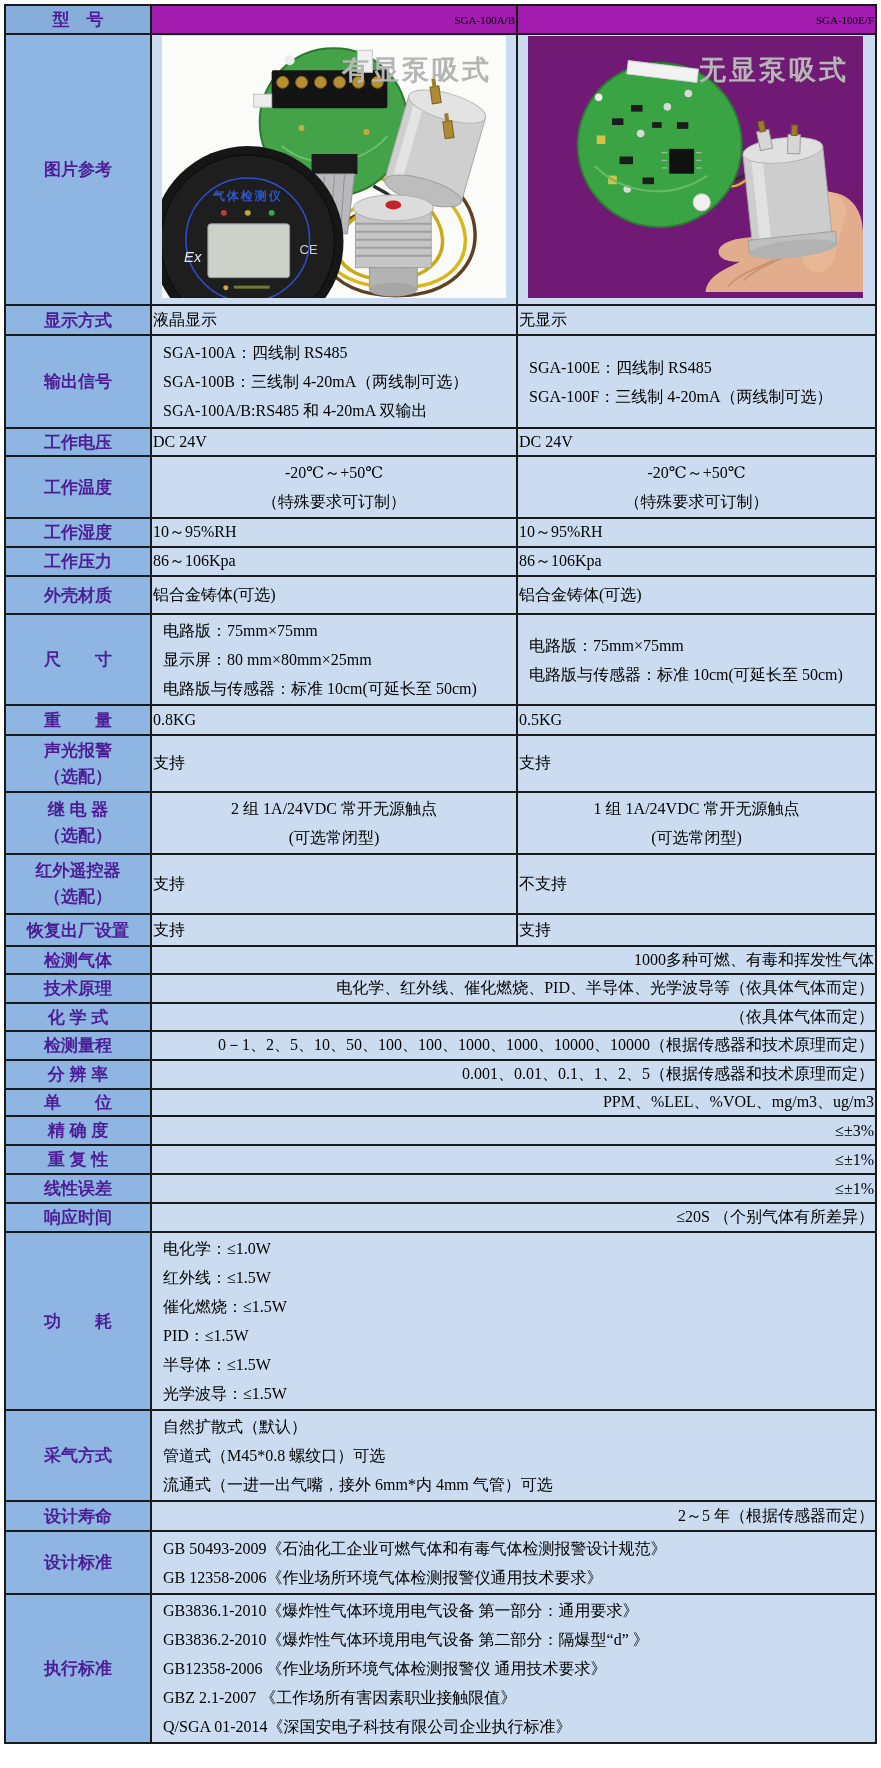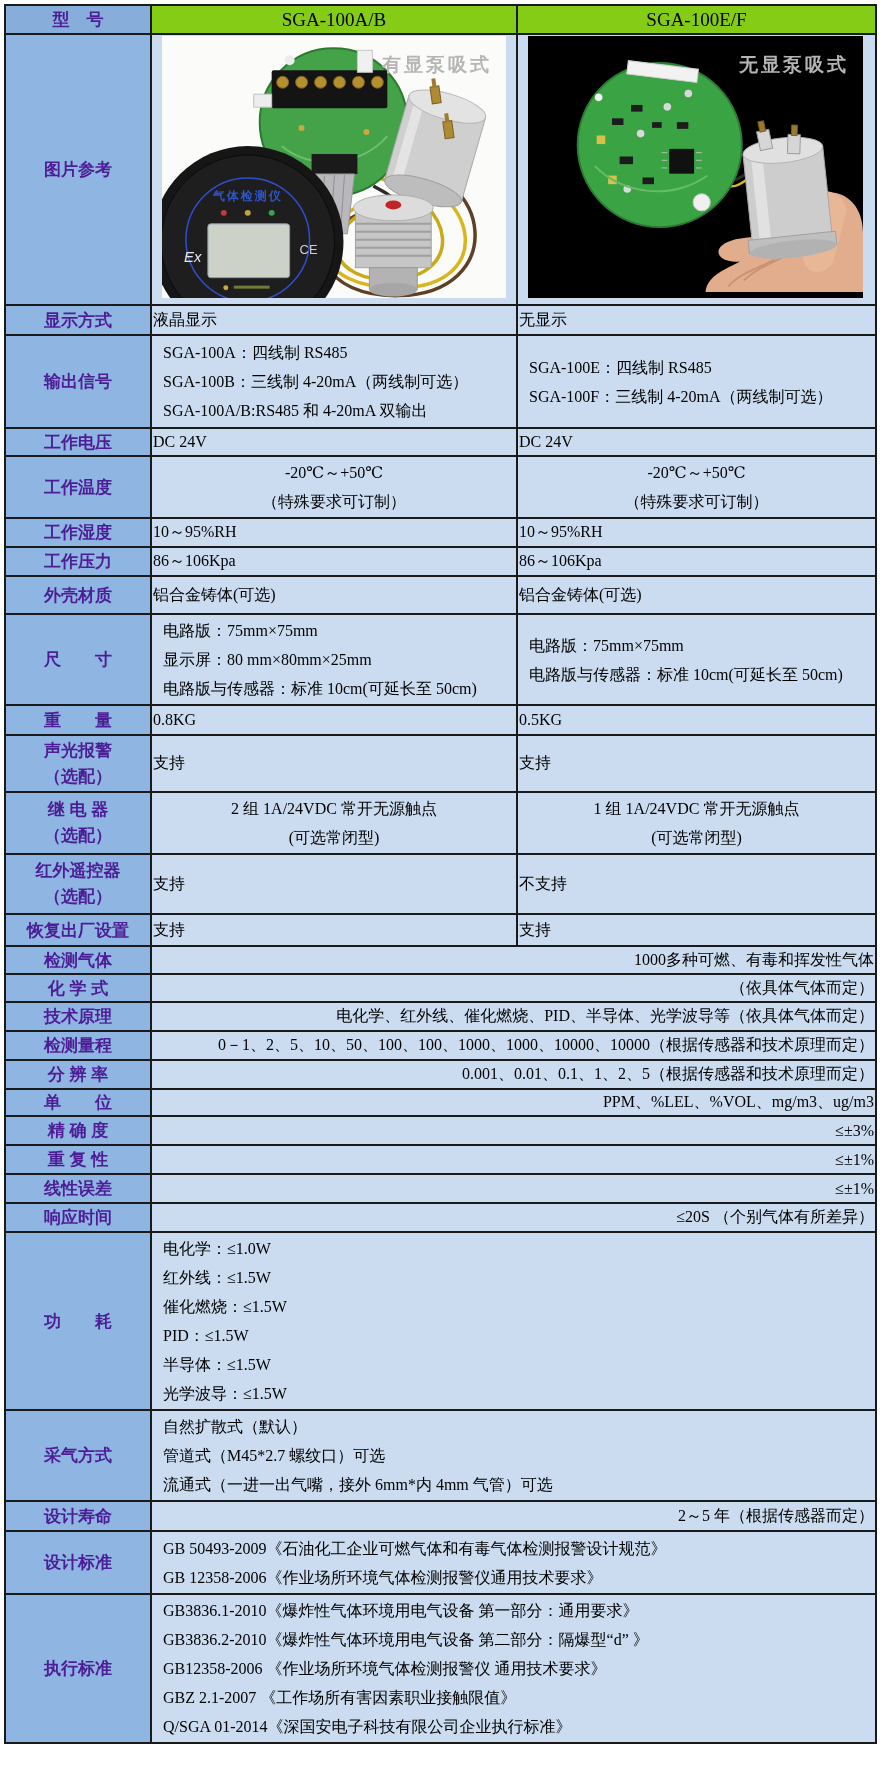--- a/index.html
+++ b/index.html
@@ -7,35 +7,35 @@
         font-family:"Liberation Sans","DejaVu Sans",sans-serif;color:#000;}
   table.spec{border-collapse:collapse;table-layout:fixed;
              position:absolute;left:4px;top:4px;width:871px;}
   td{border:2px solid #1a1a1a;overflow:hidden;}
   
   col.c1{width:146px;} col.c2{width:366px;} col.c3{width:359px;}
   
   .lbl{background:#8FB5E2;text-align:center;vertical-align:middle;
        font-weight:bold;font-size:17px;color:#4c1d95;}
   .hdr-lbl{background:#87ADDA;}
-  .hdr-val{background:#84cc16;text-align:center;vertical-align:middle;
-           font-family:"Liberation Serif","DejaVu Serif",serif;font-size:19px;}
+  .hdr-val{background:#a21caf;text-align:right;vertical-align:middle;
+           font-family:"Liberation Serif","DejaVu Serif",serif;font-size:11px;}
   .val{background:#CBDCF0;vertical-align:middle;
        font-family:"Liberation Serif","DejaVu Serif",serif;font-size:16px;}
   .center{}
   .left{text-align:right;padding-left:10px;}
   .lines div{line-height:29px;text-align:left;padding-left:10px;}
   .clines div{line-height:29px;text-align:center;}
   .lbl .sub{font-weight:bold;line-height:26px;}
   
   .imgcell{background:#CBDCF0;padding:0;vertical-align:top;}
   .photo{position:relative;margin:1px 10px 6px 10px;height:262px;background:#fbfbfa;}
-  .photo.r{background:#000000;margin:1px 12px 6px 10px;}
+  .photo.r{background:#701a75;margin:1px 12px 6px 10px;}
   .photo svg{position:absolute;left:0;top:0;width:100%;height:100%;}
-  .wm{position:absolute;top:16px;right:14px;font-size:19px;font-weight:bold;
+  .wm{position:absolute;top:16px;right:14px;font-size:27px;font-weight:bold;
       color:#b5b5b5;letter-spacing:3px;z-index:3;
       font-family:"Liberation Sans","DejaVu Sans",sans-serif;}
 </style>
 </head>
 <body>
 
 <div class="page">
 <table class="spec">
 <colgroup>
         <col class="c1">
@@ -293,27 +293,27 @@
 <tr style="height:32px">
   <td class="lbl">恢复出厂设置</td>
   <td class="val center">支持</td>
   <td class="val center">支持</td>
 </tr>
 
 <tr style="height:28px">
   <td class="lbl">检测气体</td>
   <td class="val left" colspan="2">1000多种可燃、有毒和挥发性气体</td>
 </tr>
+<tr style="height:29px">
+  <td class="lbl">技术原理</td>
+  <td class="val left" colspan="2">电化学、红外线、催化燃烧、PID、半导体、光学波导等（依具体气体而定）</td>
+</tr>
 <tr style="height:28px">
   <td class="lbl">化 学 式</td>
   <td class="val left" colspan="2">（依具体气体而定）</td>
-</tr>
-<tr style="height:29px">
-  <td class="lbl">技术原理</td>
-  <td class="val left" colspan="2">电化学、红外线、催化燃烧、PID、半导体、光学波导等（依具体气体而定）</td>
 </tr>
 <tr style="height:29px">
   <td class="lbl">检测量程</td>
   <td class="val left" colspan="2">0－1、2、5、10、50、100、100、1000、1000、10000、10000（根据传感器和技术原理而定）</td>
 </tr>
 <tr style="height:29px">
   <td class="lbl">分 辨 率</td>
   <td class="val left" colspan="2">0.001、0.01、0.1、1、2、5（根据传感器和技术原理而定）</td>
 </tr>
 <tr style="height:16px">
@@ -346,21 +346,21 @@
             <div>PID：≤1.5W</div>
     <div>半导体：≤1.5W</div>
             <div>光学波导：≤1.5W</div>
   </td>
 </tr>
 
 <tr style="height:84px">
   <td class="lbl">采气方式</td>
   <td class="val lines" colspan="2">
     <div>自然扩散式（默认）</div>
-            <div>管道式（M45*2.7 螺纹口）可选</div>
+            <div>管道式（M45*0.8 螺纹口）可选</div>
     <div>流通式（一进一出气嘴，接外 6mm*内 4mm 气管）可选</div>
   </td>
 </tr>
 
 <tr style="height:30px">
   <td class="lbl">设计寿命</td>
   <td class="val left" colspan="2">2～5 年（根据传感器而定）</td>
 </tr>
 
 <tr style="height:63px">

